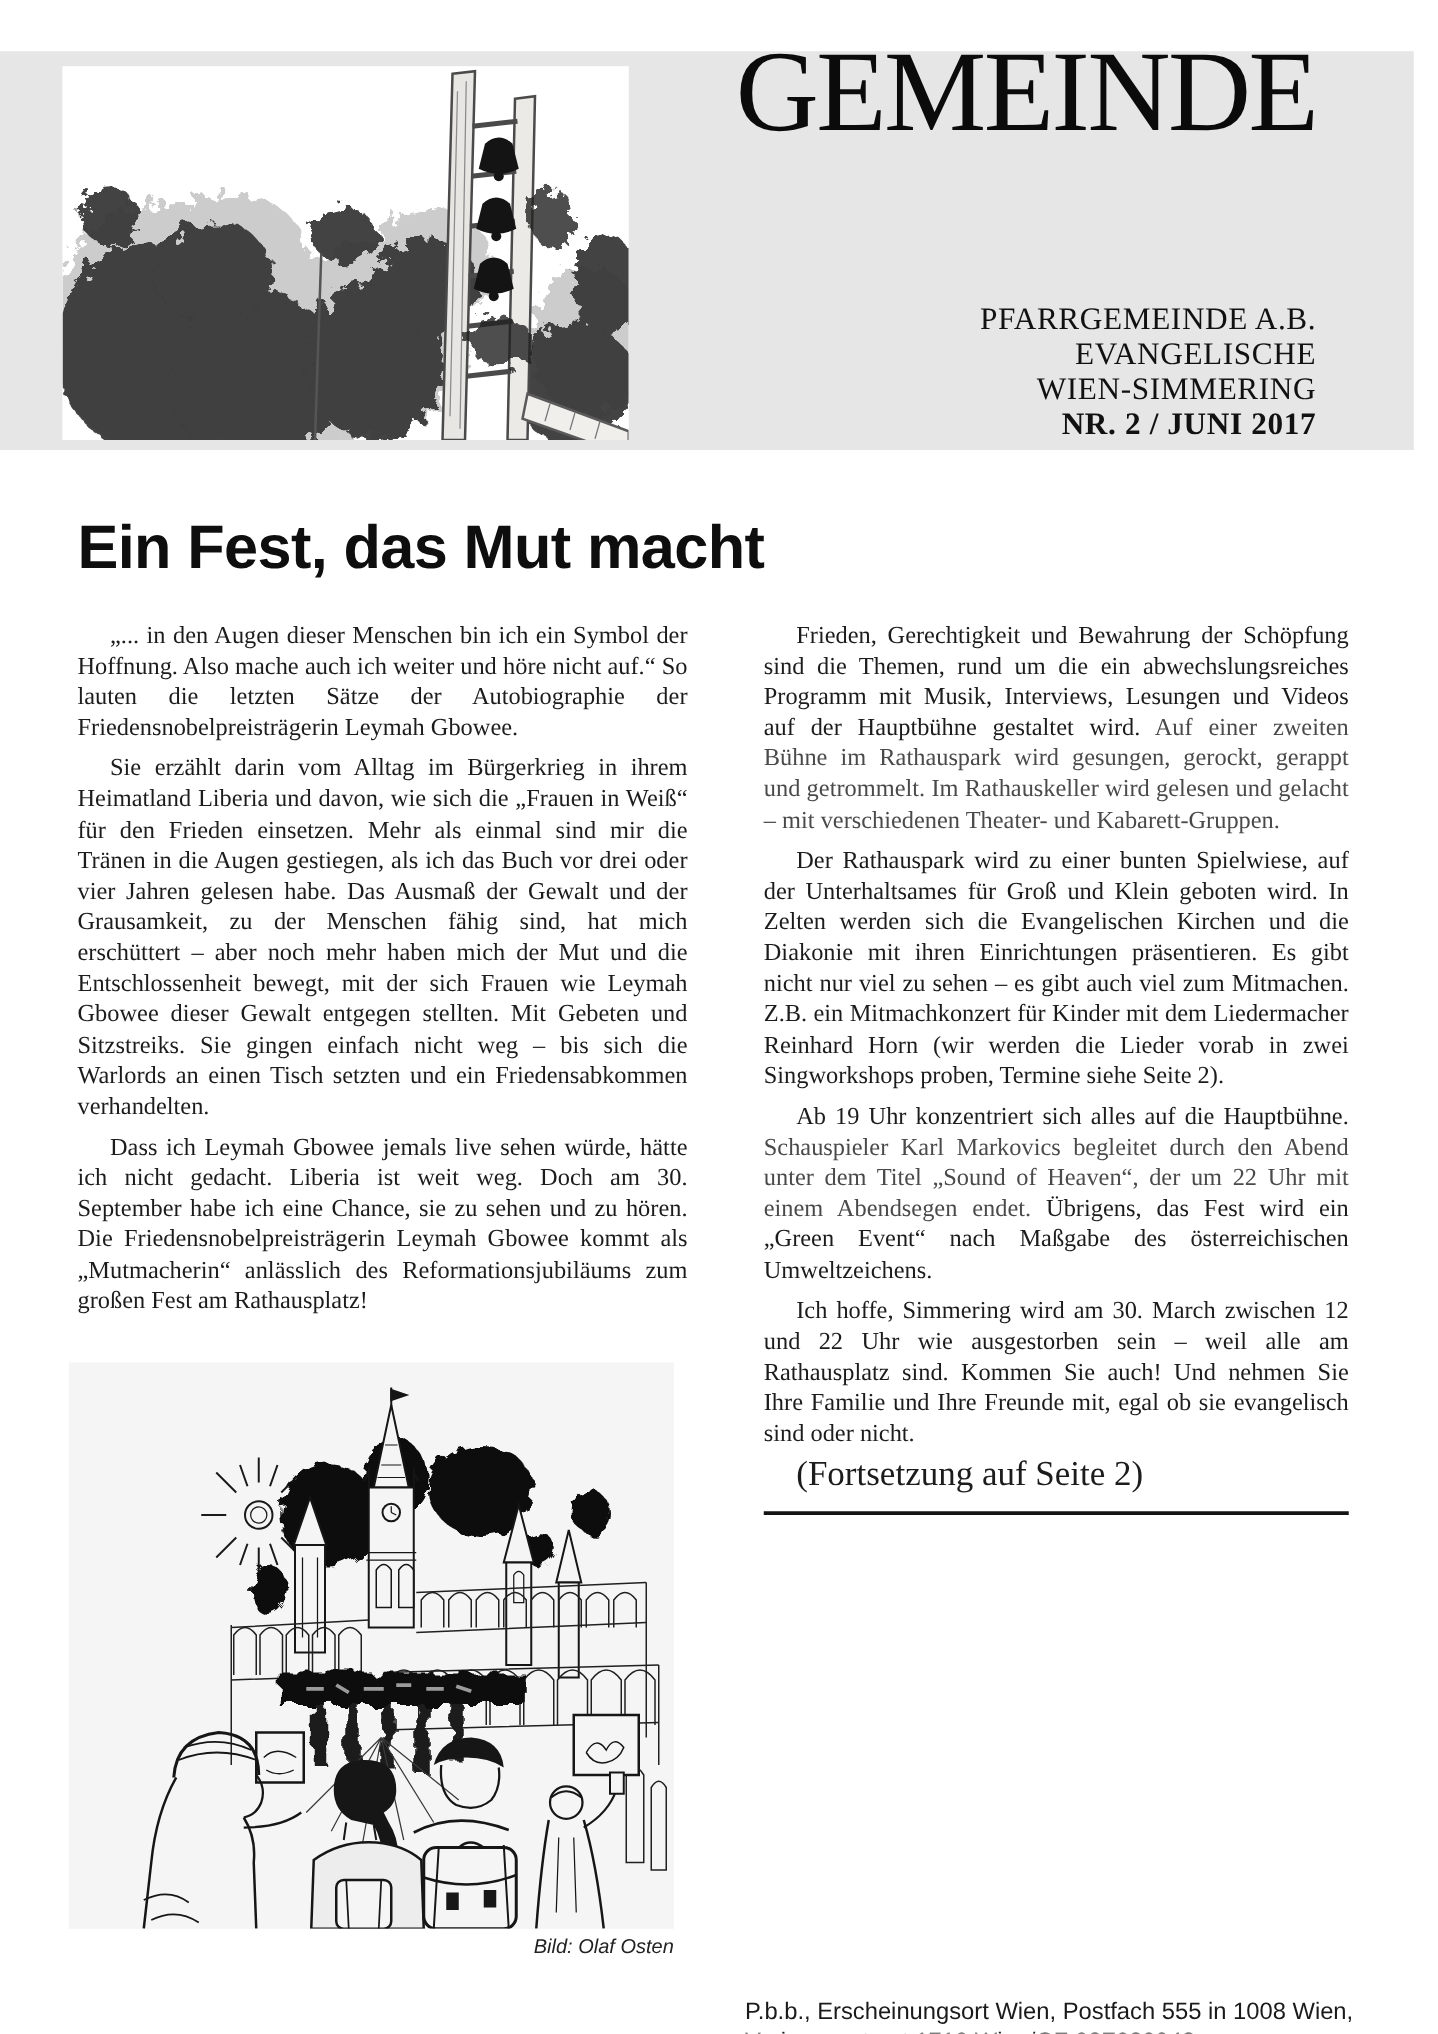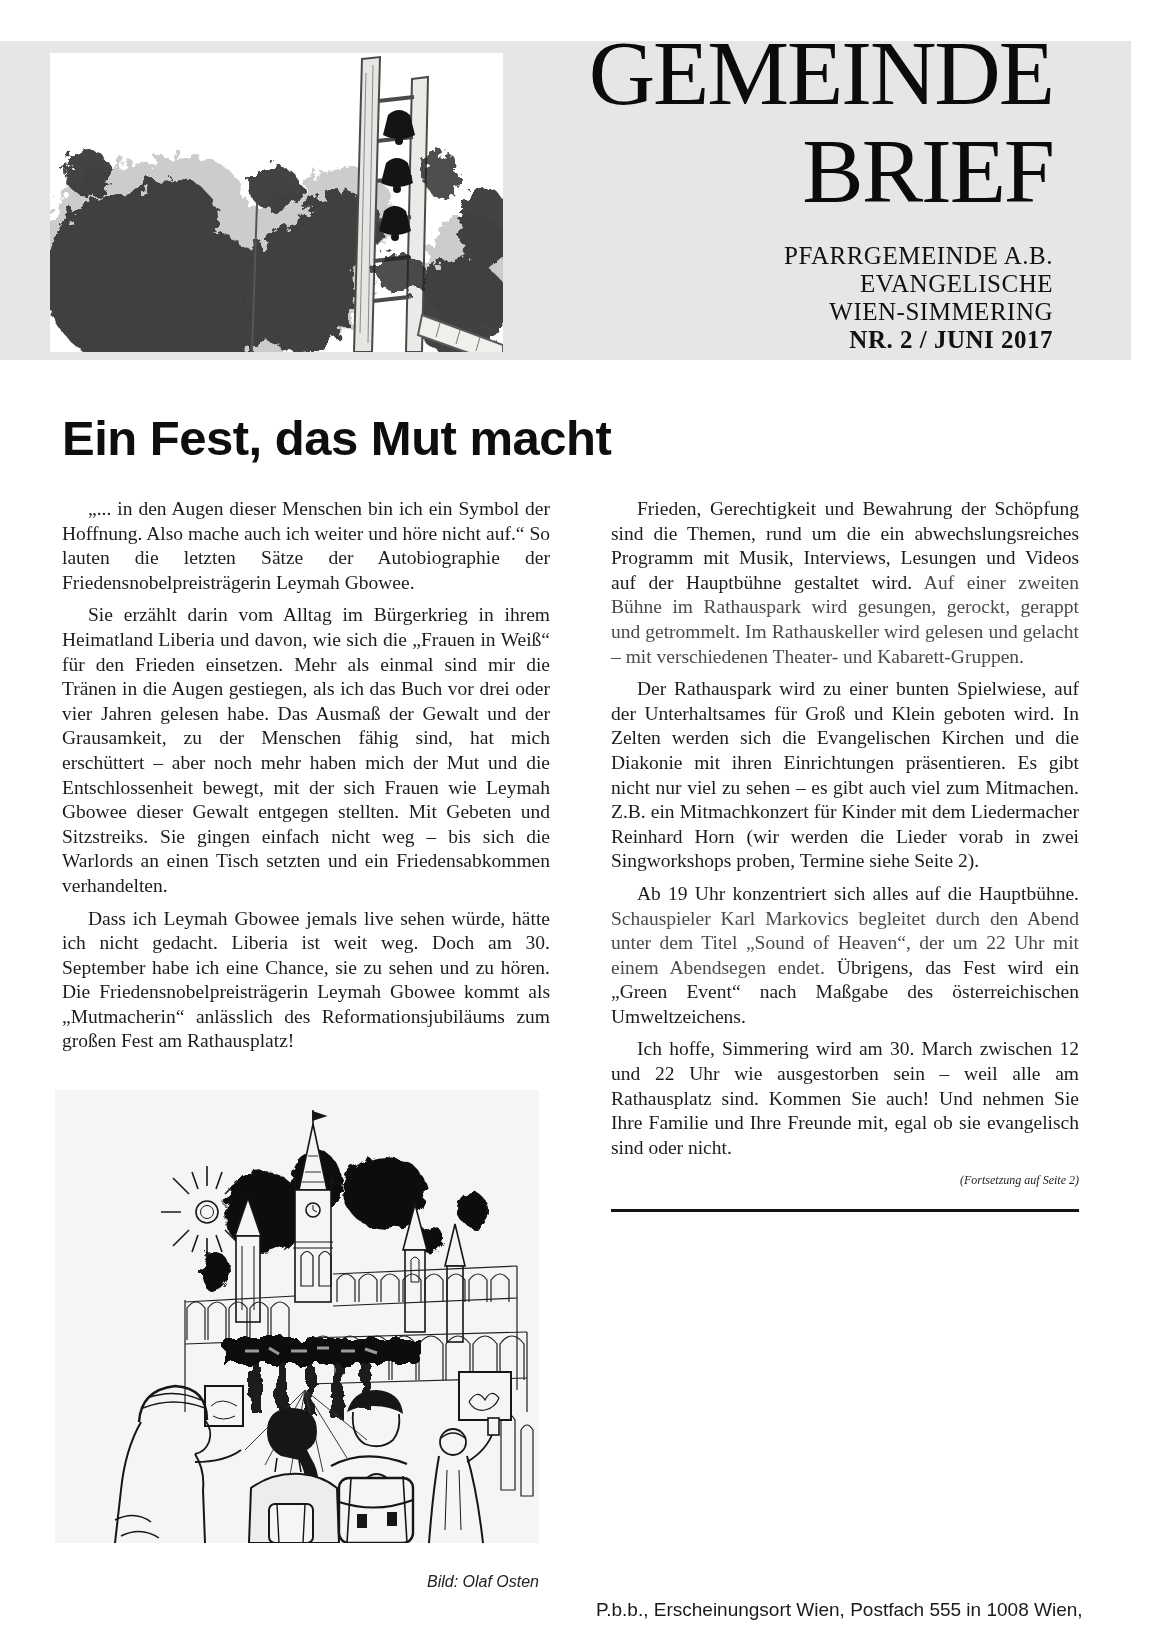--- a/index.html
+++ b/index.html
@@ -69,23 +69,21 @@
     color: #1c1c1c;
     text-align: justify;
     hyphens: auto;
     -webkit-hyphens: auto;
   }
   .col-left  { left: 62px;  width: 488px; }
   .col-right { left: 611px; width: 468px; }
   .col p { margin: 0 0 8px 0; text-indent: 26px; }
   .light { color: #4a4a4a; }
   .continuation {
-    text-align: right;
-    font-style: italic;
-    font-size: 12px;
+    font-size: 28px;
     margin-top: 10px;
     text-indent: 0;
     color: #1c1c1c;
   }
   .divider {
     height: 3px;
     background: #141414;
     margin-top: 16px;
     width: 100%;
   }
@@ -98,21 +96,20 @@
   }
   .caption {
     position: absolute;
     left: 55px; top: 1549px;
     width: 484px;
     text-align: right;
     font-family: "Liberation Sans", sans-serif;
     font-style: italic;
     font-size: 16px;
     color: #222222;
-    margin-top: 24px;
   }
   .imprint {
     position: absolute;
     left: 596px; top: 1570px;
     font-family: "Liberation Sans", sans-serif;
     font-size: 19px;
     line-height: 24px;
     color: #1a1a1a;
     margin-top: 28px;
   }
@@ -179,21 +176,20 @@
       <path d="M390,270 L386,284 M410,277 L406,291 M430,284 L426,298" stroke="#777777" stroke-width="1" fill="none"></path>
       <g filter="url(#rf1)" fill="#222222" opacity="0.8">
         <ellipse cx="350" cy="220" rx="26" ry="20"></ellipse>
         <ellipse cx="392" cy="122" rx="18" ry="24"></ellipse>
       </g>
     </svg>
   </div>
 
   <div class="masthead-title">
     <span>GEMEINDE</span>
-    <span>BRIEF</span>
   </div>
 
   <div class="masthead-sub">
     <span>PFARRGEMEINDE A.B.</span>
     <span>EVANGELISCHE</span>
     <span>WIEN-SIMMERING</span>
     <span class="issue">NR. 2 / JUNI 2017</span>
   </div>
 
   <h1 class="headline">Ein Fest, das Mut macht</h1>

